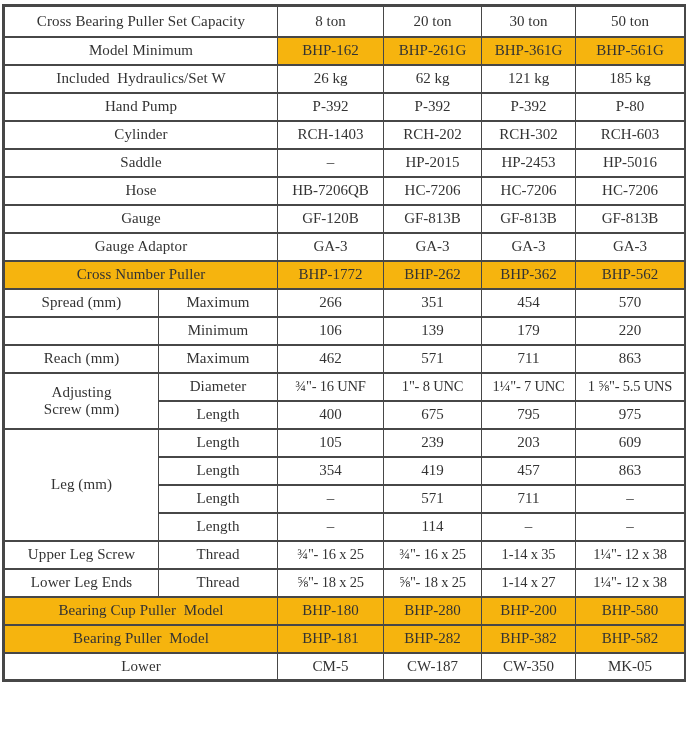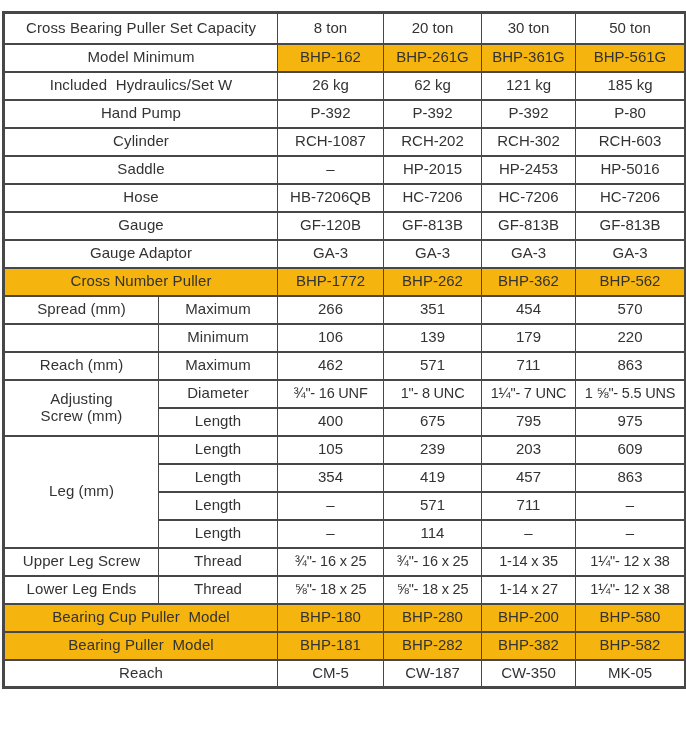--- a/index.html
+++ b/index.html
@@ -11,22 +11,23 @@
   * { box-sizing: border-box; }
   html, body {
     margin: 0; padding: 0;
     background: var(--bg);
     font-family: "Liberation Sans", sans-serif;
     color: var(--text);
   }
   .page {
     width: 583px;
     height: 729px;
-    padding: 11px 2px 3px 2px;
+    padding: 4px 2px 3px 2px;
     background: var(--bg);
+    font-family: Liberation Serif, serif;
   }
   table.spec {
     border-collapse: collapse;
     table-layout: fixed;
     width: 682px;
     border: 3px solid var(--border);
   }
   td {
     border: 1.5px solid var(--border);
     border-top-width: 2px;
@@ -88,21 +89,21 @@
       <tr>
         <td colspan="2" class="label">Hand Pump</td>
         <td>P-392</td>
         <td>P-392</td>
         <td>P-392</td>
         <td>P-80</td>
       </tr>
 
       <tr>
         <td colspan="2" class="label">Cylinder</td>
-        <td>RCH-1087</td>
+        <td>RCH-1403</td>
         <td>RCH-202</td>
         <td>RCH-302</td>
         <td>RCH-603</td>
       </tr>
 
       <tr>
         <td colspan="2" class="label">Saddle</td>
         <td>–</td>
         <td>HP-2015</td>
         <td>HP-2453</td>
@@ -247,21 +248,21 @@
 
       <tr>
         <td colspan="2" class="label hl">Bearing Puller&nbsp; Model</td>
         <td class="hl">BHP-181</td>
         <td class="hl">BHP-282</td>
         <td class="hl">BHP-382</td>
         <td class="hl">BHP-582</td>
       </tr>
 
       <tr>
-        <td colspan="2" class="label">Reach</td>
+        <td colspan="2" class="label">Lower</td>
         <td>CM-5</td>
         <td>CW-187</td>
         <td>CW-350</td>
         <td>MK-05</td>
       </tr>
     </tbody>
   </table>
 </div>
 
 </body></html>

